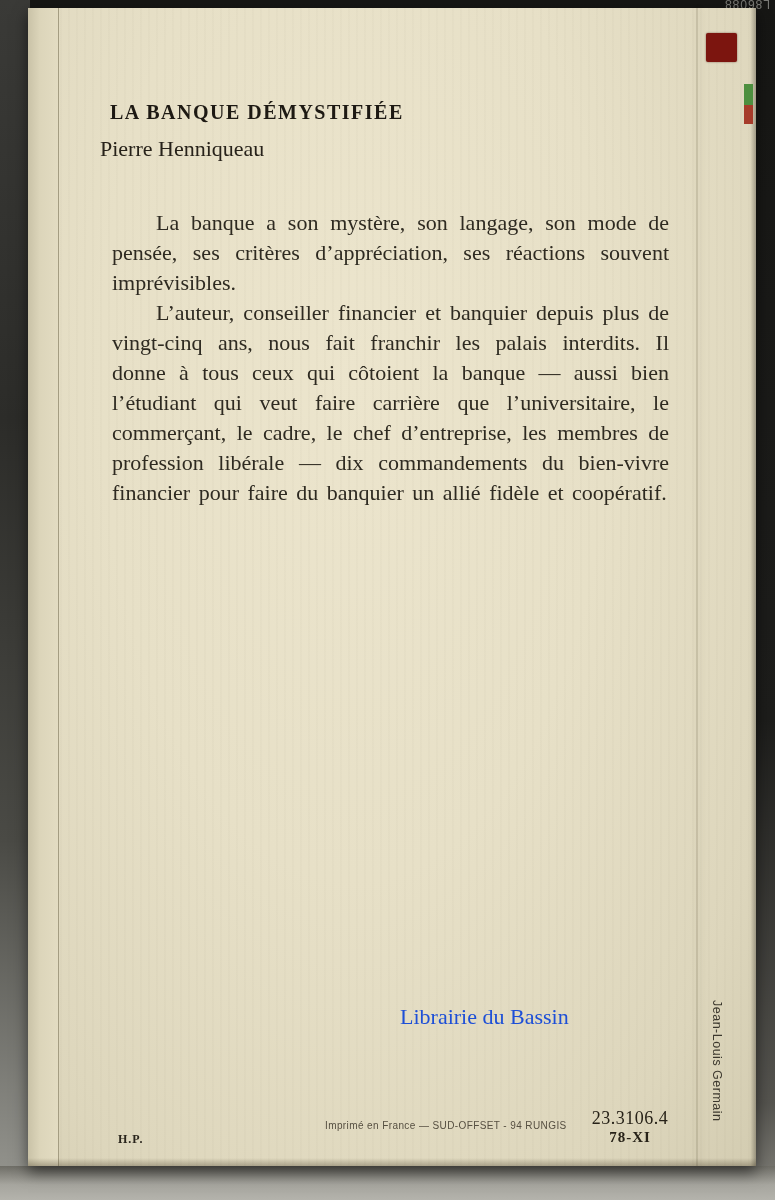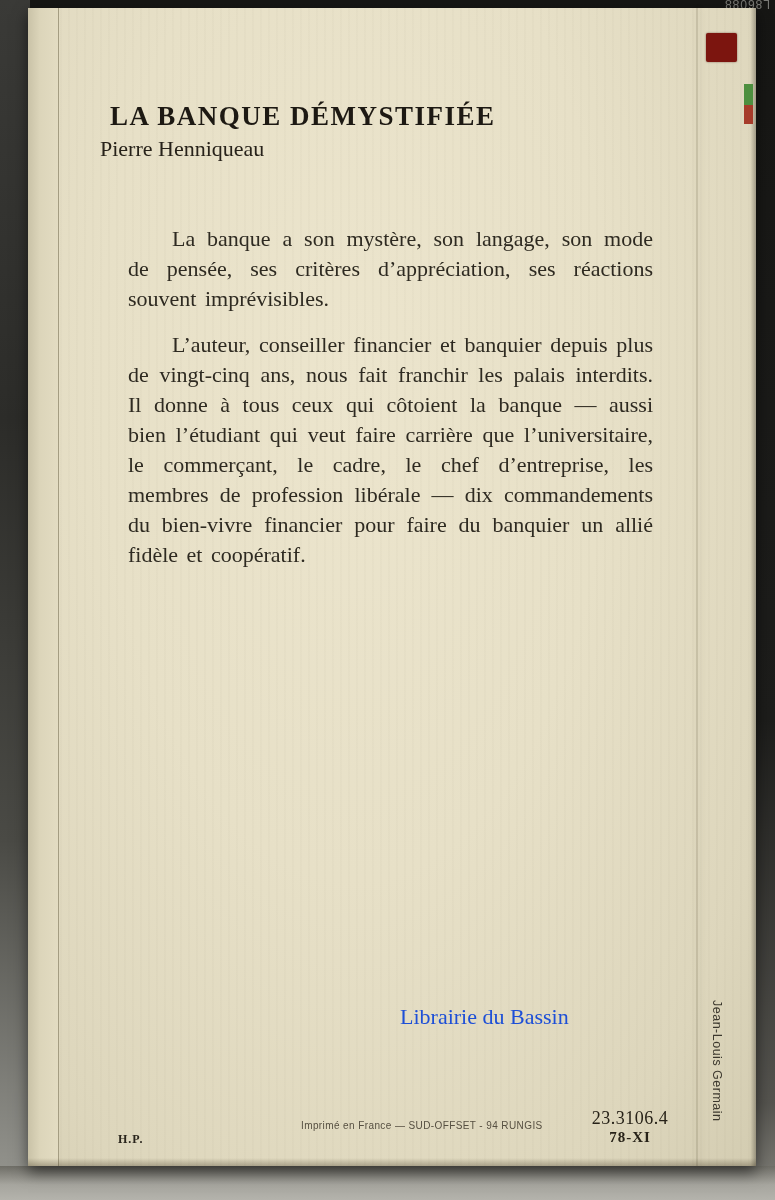--- a/index.html
+++ b/index.html
@@ -54,32 +54,32 @@
     position:absolute;right:3px;top:97px;width:9px;height:19px;background:#a63b2a;
   }
   .shelf-stamp{
     position:absolute;left:690px;top:-3px;width:80px;
     transform:rotate(180deg);
     font-family:"Liberation Sans",sans-serif;
     font-size:12px;color:rgba(205,205,198,0.55);letter-spacing:1px;
   }
   .title{
     position:absolute;left:82px;top:93px;width:560px;
-    font-size:27px;font-weight:bold;letter-spacing:1.5px;color:#1d1913;
+    font-size:20px;font-weight:bold;letter-spacing:1.5px;color:#1d1913;
   }
   .author{
     position:absolute;left:72px;top:128px;width:400px;
     font-size:22px;color:#27221a;
   }
   .blurb{
     position:absolute;left:84px;top:200px;width:557px;
     font-size:22px;line-height:30px;color:#2e2a21;
     text-align:justify;word-spacing:3px;
   }
-  .blurb p{margin:16px;text-indent:44px;}
+  .blurb p{margin:0;text-indent:44px;}
   .watermark{
     position:absolute;left:372px;top:996px;width:310px;
     font-family:Liberation Serif, serif;
     font-size:22px;color:#1d4fd7;white-space:nowrap;
   }
   .credit-vert{
     position:absolute;left:682px;top:992px;height:150px;
     writing-mode:vertical-rl;
     font-family:"Liberation Sans",sans-serif;
     font-size:12.5px;color:#3c382e;letter-spacing:0.5px;
@@ -88,21 +88,21 @@
     position:absolute;left:552px;top:1084px;width:100px;
     text-align:center;color:#272218;margin-top:16px;
   }
   .ref-block .num{font-size:18px;letter-spacing:0.5px;}
   .ref-block .code{font-size:15px;letter-spacing:1px;font-weight:bold;}
   .monogram{
     position:absolute;left:90px;top:1124px;
     font-size:12px;font-weight:bold;color:#2a251c;letter-spacing:1px;
   }
   .imprint{
-    position:absolute;left:232px;top:1112px;width:320px;
+    position:absolute;left:256px;top:1112px;width:320px;
     font-family:"Liberation Sans",sans-serif;
     font-size:10px;color:#564f41;letter-spacing:0.4px;white-space:nowrap;padding-left:41px;
   }
   .bottom-edge{
     position:absolute;left:0;bottom:0;width:100%;height:8px;
     background:linear-gradient(180deg, rgba(0,0,0,0) 0%, rgba(70,60,40,0.35) 100%);
   }
 </style>
 </head>
 <body>

